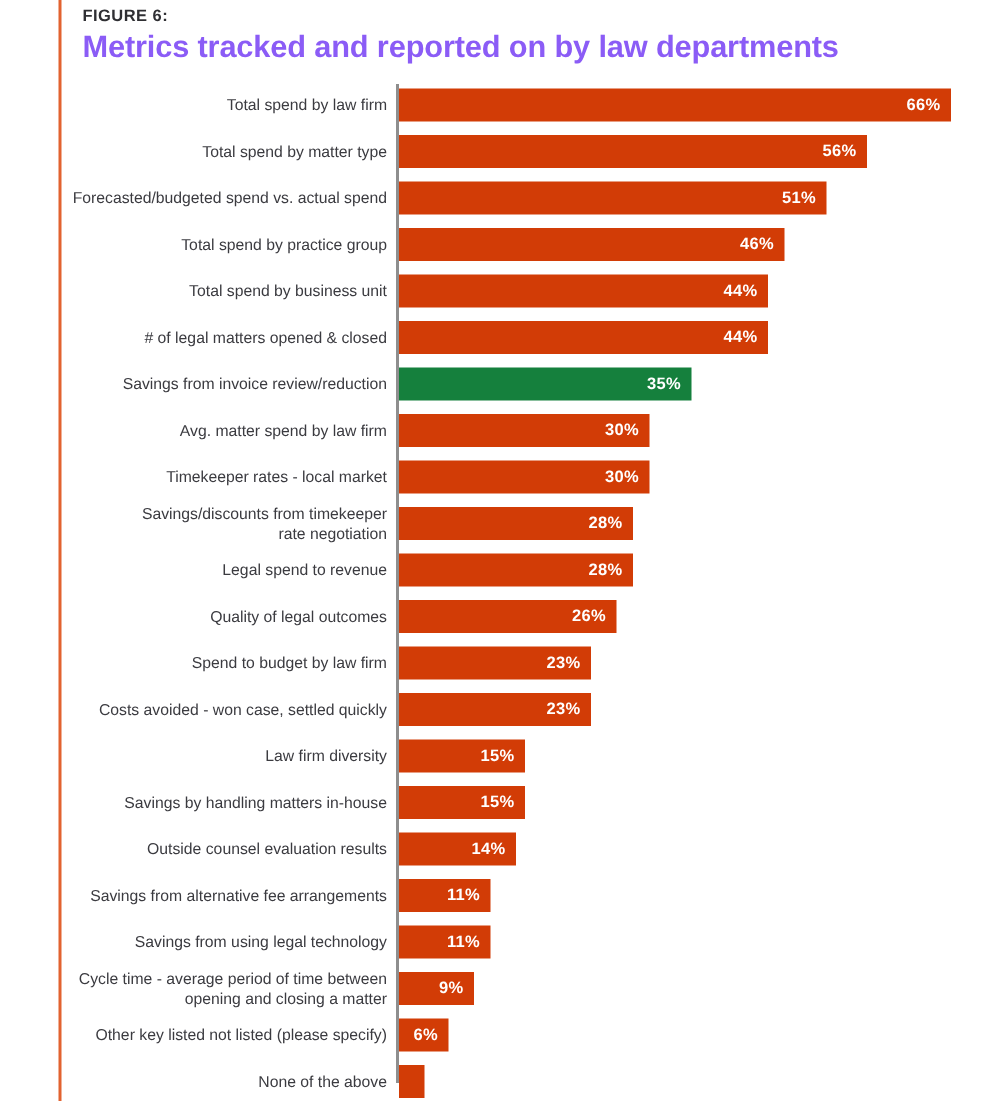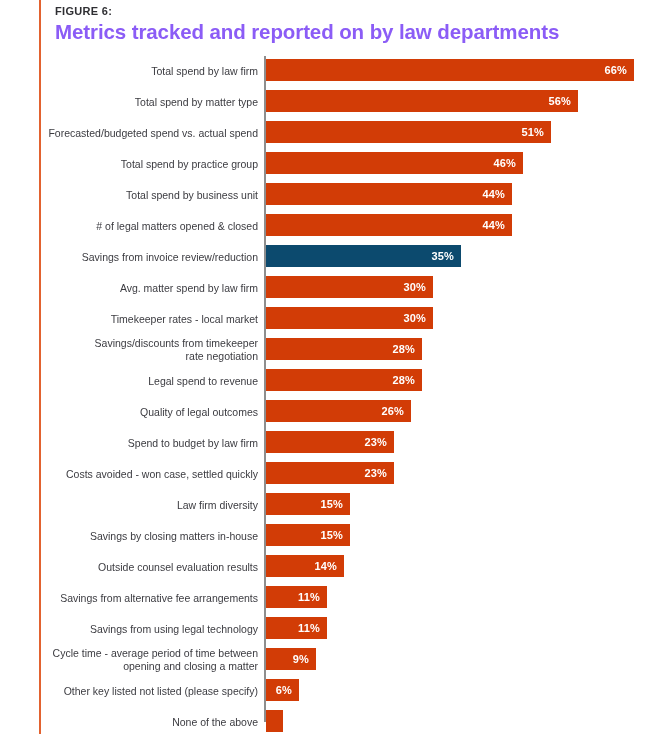--- a/index.html
+++ b/index.html
@@ -181,21 +181,21 @@
         <div class="row-label"># of legal matters opened &amp; closed</div>
         <div class="bar-wrap">
           <div class="bar" style="width: 246px; background: rgb(210, 60, 6);">
             <span class="bar-value">44%</span>
           </div>
         </div>
       </div>
       <div class="row" style="top: 186px;">
         <div class="row-label">Savings from invoice review/reduction</div>
         <div class="bar-wrap">
-          <div class="bar" style="width: 195px; background: #0c4a6e;">
+          <div class="bar" style="width: 195px; background: #15803d;">
             <span class="bar-value">35%</span>
           </div>
         </div>
       </div>
       <div class="row" style="top: 217px; text-decoration: underline;">
         <div class="row-label">Avg. matter spend by law firm</div>
         <div class="bar-wrap">
           <div class="bar" style="width: 167px; background: rgb(210, 60, 6);">
             <span class="bar-value">30%</span>
           </div>
@@ -252,21 +252,21 @@
       </div>
       <div class="row" style="top: 434px;">
         <div class="row-label">Law firm diversity</div>
         <div class="bar-wrap">
           <div class="bar" style="width: 84px; background: rgb(210, 60, 6);">
             <span class="bar-value">15%</span>
           </div>
         </div>
       </div>
       <div class="row" style="top: 465px;">
-        <div class="row-label">Savings by closing matters in-house</div>
+        <div class="row-label">Savings by handling matters in-house</div>
         <div class="bar-wrap">
           <div class="bar" style="width: 84px; background: rgb(210, 60, 6);">
             <span class="bar-value">15%</span>
           </div>
         </div>
       </div>
       <div class="row" style="top: 496px;">
         <div class="row-label">Outside counsel evaluation results</div>
         <div class="bar-wrap">
           <div class="bar" style="width: 78px; background: rgb(210, 60, 6);">

